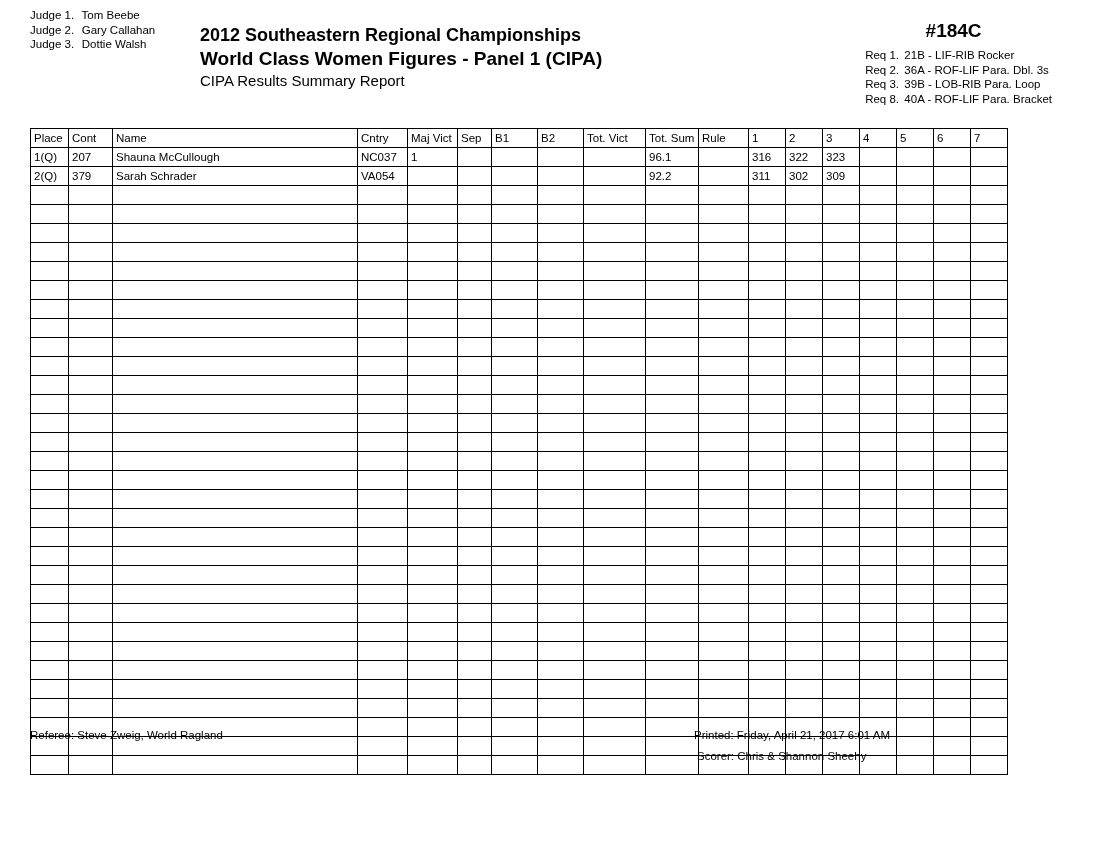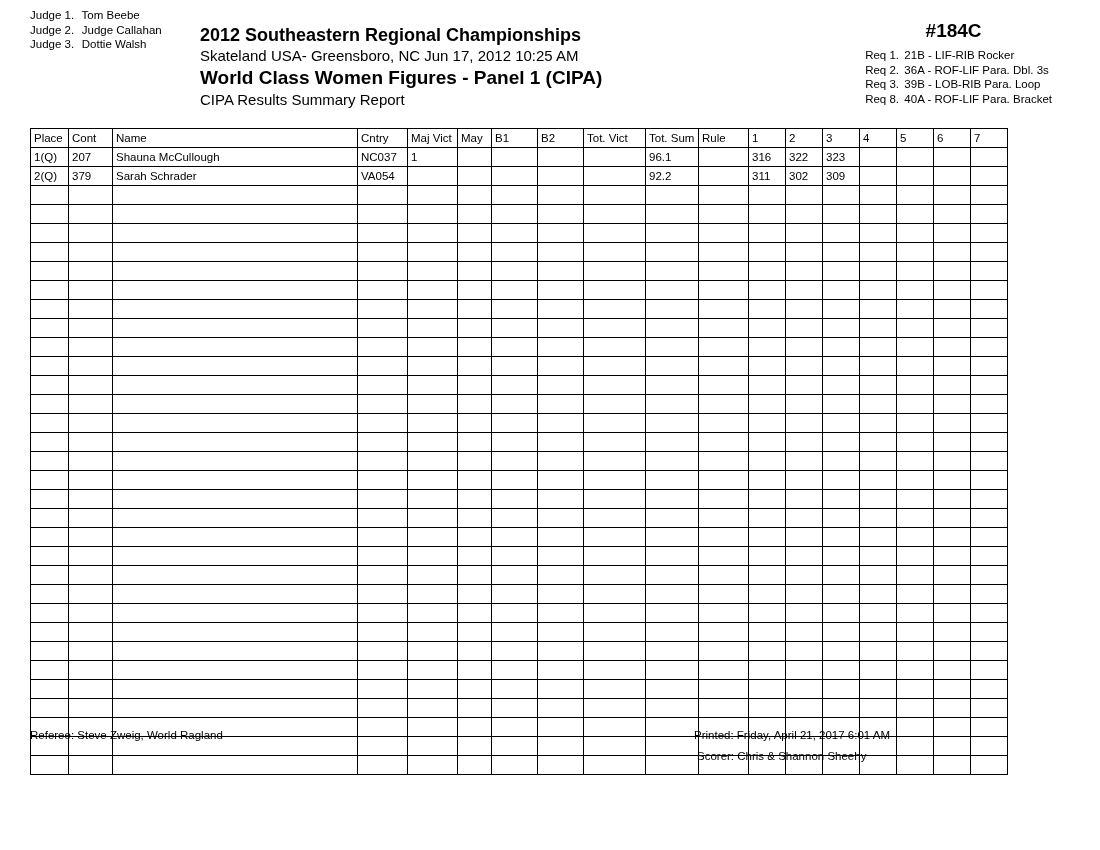--- a/index.html
+++ b/index.html
@@ -140,32 +140,31 @@
 
 <div class="judges">
   <div class="judge-row">
     <span class="judge-label">Judge</span>
     <span class="judge-num">1.</span>
     <span>Tom Beebe</span>
   </div>
   <div class="judge-row">
     <span class="judge-label">Judge</span>
     <span class="judge-num">2.</span>
-    <span>Judge Callahan</span>
+    <span>Gary Callahan</span>
   </div>
   <div class="judge-row">
     <span class="judge-label">Judge</span>
     <span class="judge-num">3.</span>
     <span>Dottie Walsh</span>
   </div>
 </div>
 
 <div class="header-center">
   <div class="title-1">2012 Southeastern Regional Championships</div>
-  <div class="title-2">Skateland USA- Greensboro, NC  Jun 17, 2012  10:25 AM</div>
   <div class="title-3">World Class Women Figures  - Panel 1 (CIPA)</div>
   <div class="title-4">CIPA Results Summary Report</div>
 </div>
 
 <div class="header-right">
   <div class="event-code">#184C</div>
   <div class="req-list">
     <div class="req-row">
       <span class="req-lbl">Req 1.</span>
       <span>21B - LIF-RIB Rocker</span>
@@ -206,21 +205,21 @@
       <col class="c-j">
       <col class="c-j">
   </colgroup>
   <thead>
     <tr>
       <th>Place</th>
       <th>Cont</th>
       <th>Name</th>
       <th>Cntry</th>
       <th>Maj Vict</th>
-      <th>May</th>
+      <th>Sep</th>
       <th>B1</th>
       <th>B2</th>
       <th>Tot. Vict</th>
       <th>Tot. Sum</th>
       <th>Rule</th>
       <th>1</th>
       <th>2</th>
       <th>3</th>
       <th>4</th>
       <th>5</th>

